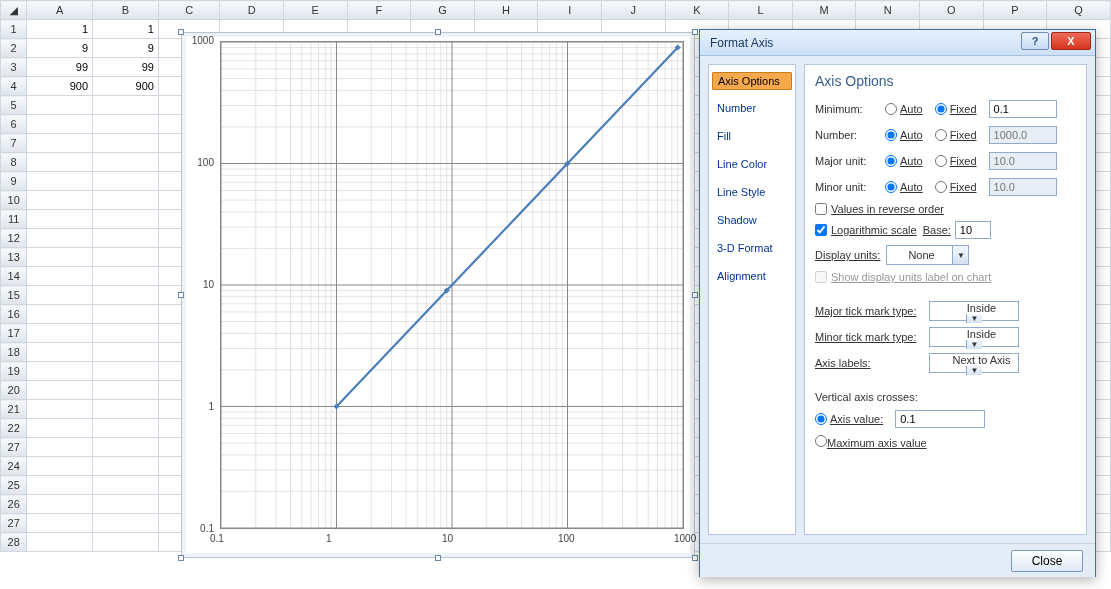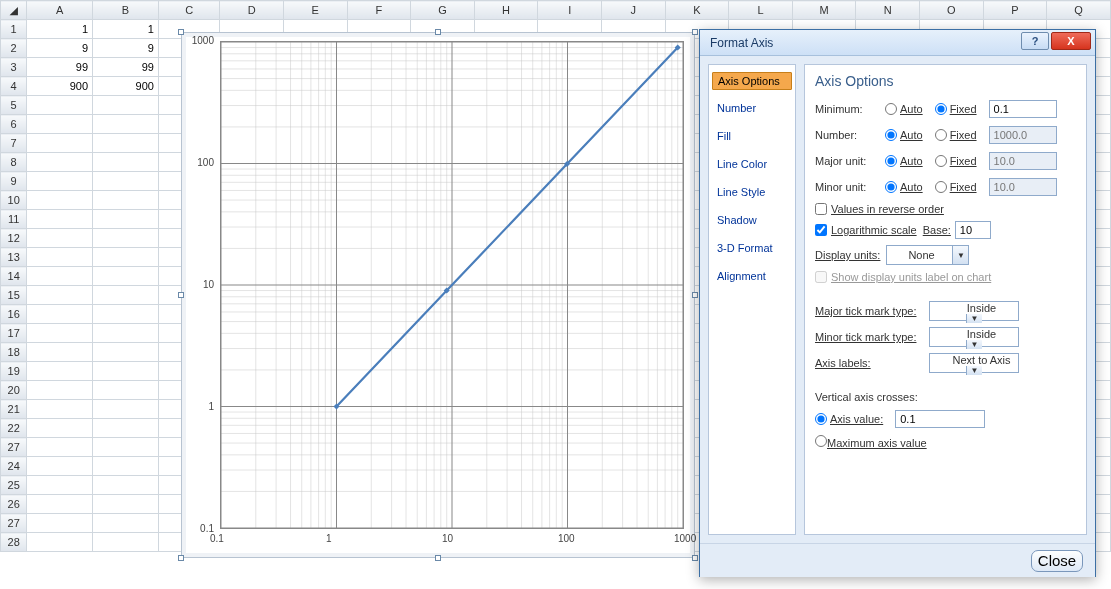--- a/index.html
+++ b/index.html
@@ -45,21 +45,21 @@
   .chk{display:flex;align-items:center;gap:4px;}
   .selrow{display:flex;align-items:center;gap:6px;}
   .selrow .slab{width:108px;}
   .combo{display:flex;align-items:center;border:1px solid #8faacb;height:20px;background:#fff;}
   .combo span{padding:0 6px;font-size:11px;margin-left:15px;}
   .combo .arrow{width:16px;height:100%;border-left:1px solid #8faacb;background:linear-gradient(#f4f8fd,#d3e1f2);display:flex;align-items:center;justify-content:center;font-size:8px;}
   .combo.w80{width:90px;flex-direction:column;}
   .combo.w70 span{min-width:50px;}
   .divsp{height:6px;}
   .dlg-foot{height:34px;border-top:1px solid #c8d5e6;display:flex;justify-content:flex-end;align-items:center;padding-right:12px;background:#e3ecf7;}
-  .closebtn{width:52px;height:22px;border:1px solid #7a97bb;border-radius:7px;background:linear-gradient(#fdfefe,#dee9f7);font-size:15px;cursor:pointer;}
+  .closebtn{width:72px;height:22px;border:1px solid #7a97bb;border-radius:2px;background:linear-gradient(#fdfefe,#dee9f7);font-size:12px;cursor:pointer;}
   input[type=radio],input[type=checkbox]{margin:0;width:12px;height:12px;}
   .ul{text-decoration:underline;}
   .muted{color:#999;}
 </style>
 </head>
 <body>
 
 <div class="sheet">
   <table id="grid">
       <tbody>

